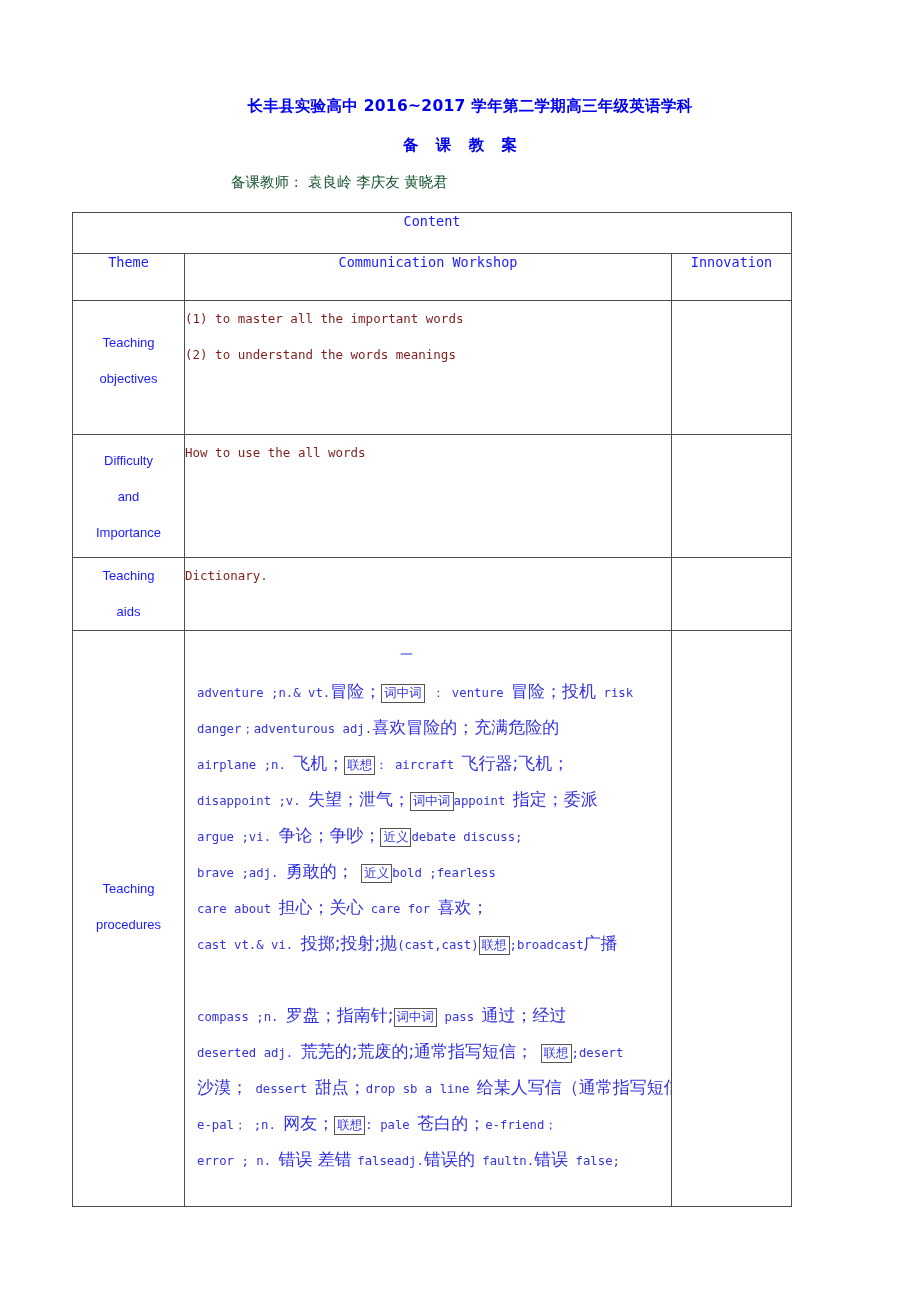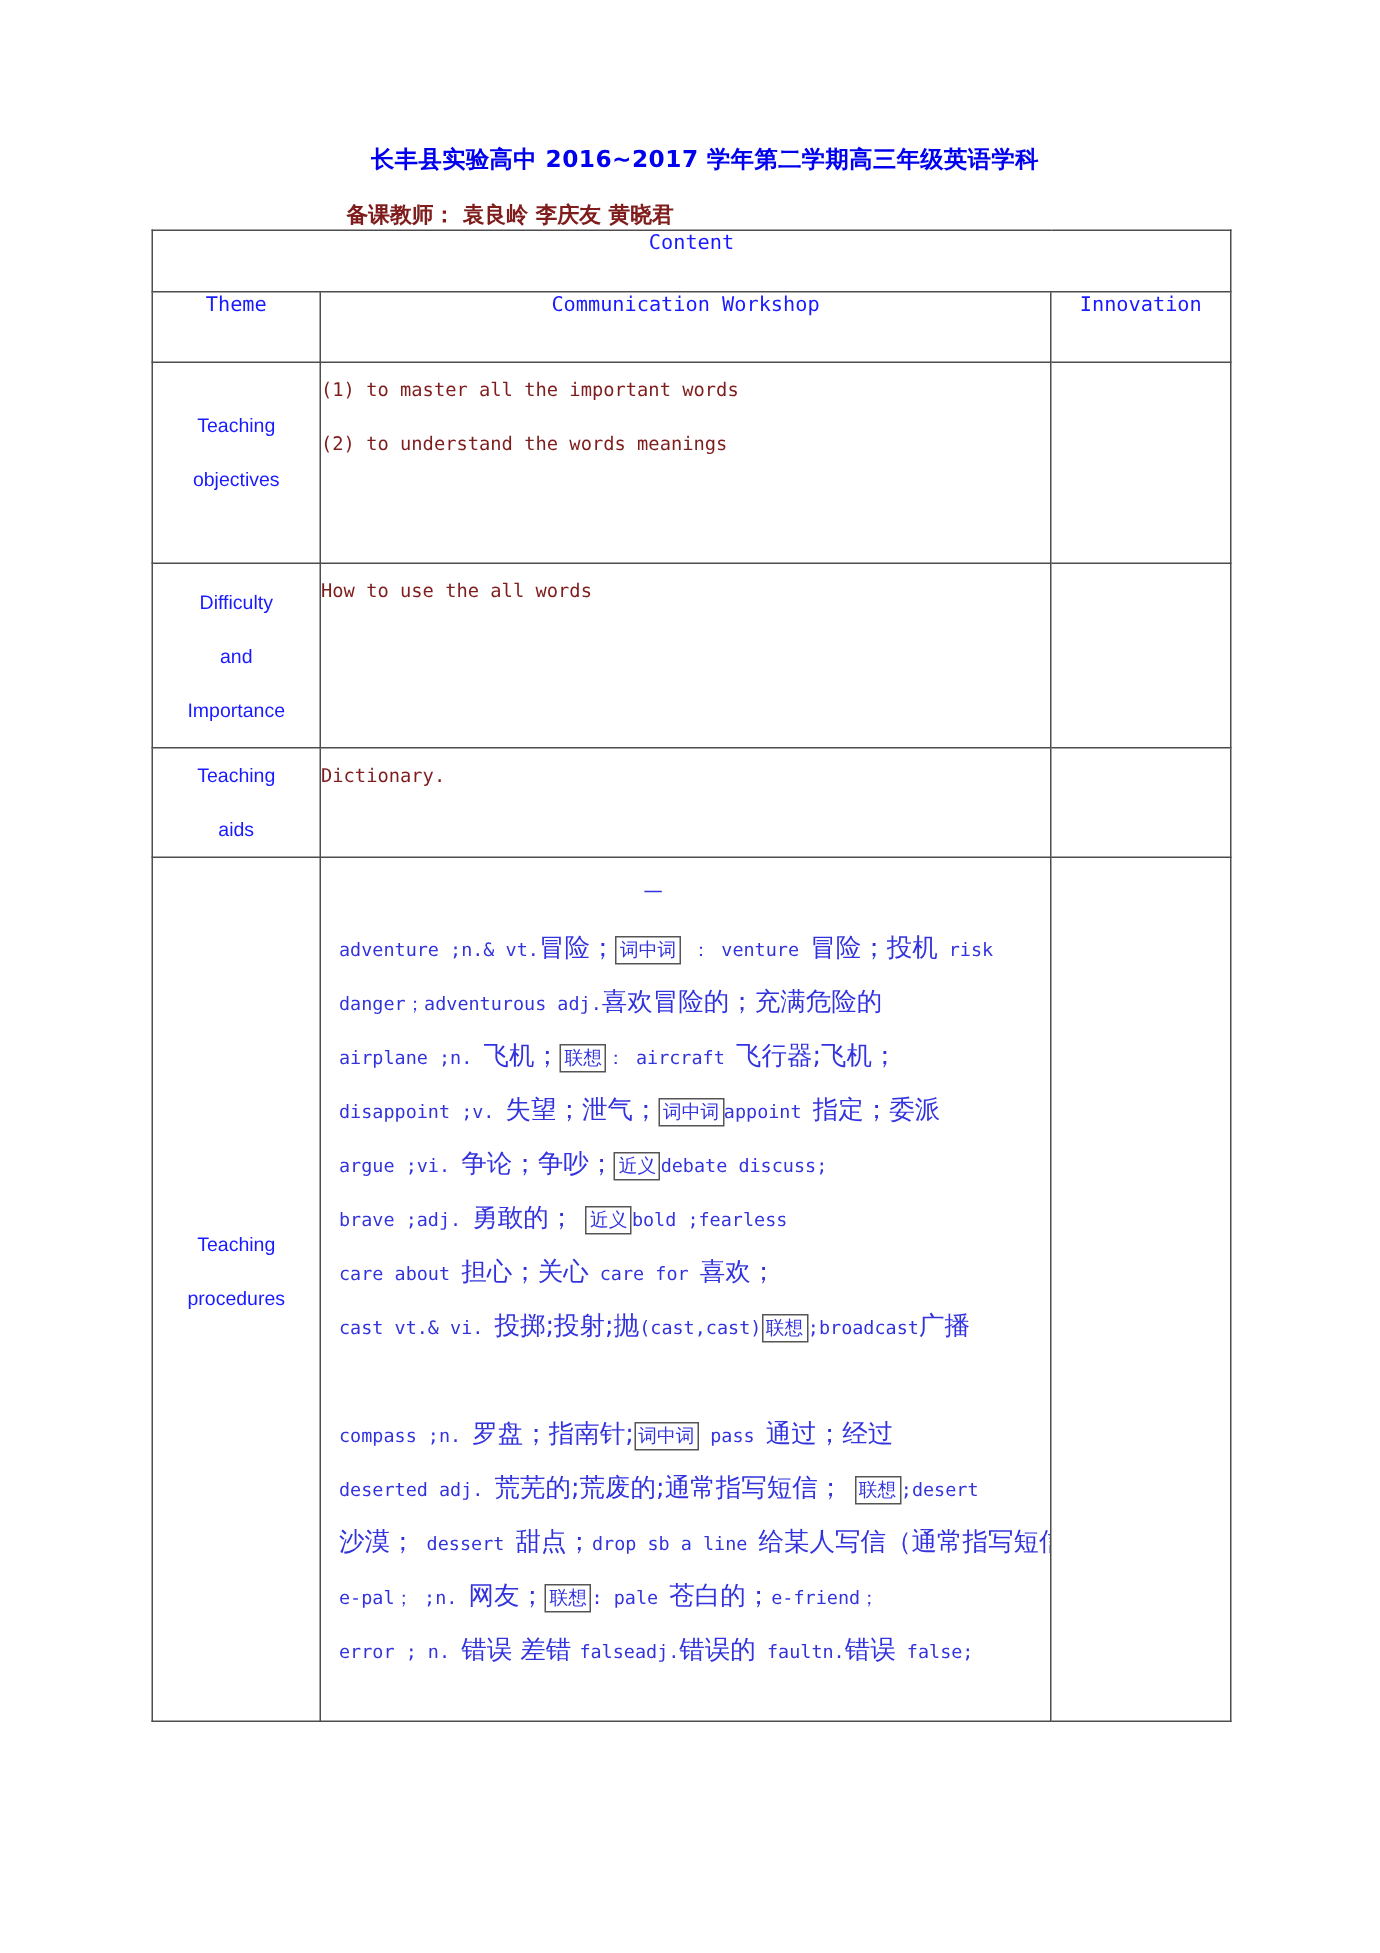--- a/index.html
+++ b/index.html
@@ -39,30 +39,31 @@
     font-family: "DejaVu Sans", sans-serif;
     font-weight: bold;
     font-size: 15.5px;
     color: #0000ee;
     margin-top: 18px;
     letter-spacing: 6px;
     padding-left: 6px;
   }
   .hdr-line3 {
     font-family: "DejaVu Sans", sans-serif;
-    font-weight: bold;
+    font-weight: normal;
     font-size: 14.5px;
-    color: #7f1d1d;
+    color: #14532d;
     margin-top: 17px;
     padding-left: 231px;
   }
 
   
   .tbl-wrap {
-    padding-left: 101px;
+    margin-top: 20px;
+    padding-left: 72px;
   }
   table.lesson {
     border-collapse: collapse;
     width: 719px;
     table-layout: fixed;
   }
   table.lesson td {
     border: 1px solid #4d4d4d;
     vertical-align: top;
     padding: 0;
@@ -137,20 +138,21 @@
   }
   .vocab-cell { vertical-align: top; }
 </style>
 </head>
 <body>
 
 <div class="page">
 
   <div class="header">
     <div class="hdr-line1">长丰县实验高中 2016~2017 学年第二学期高三年级英语学科</div>
+    <div class="hdr-line2">备 课 教 案</div>
     <div class="hdr-line3">备课教师： 袁良岭 李庆友 黄晓君</div>
   </div>
 
   <div class="tbl-wrap">
     <table class="lesson">
       <colgroup>
         <col class="col-theme">
         <col class="col-content">
         <col class="col-innov">
       </colgroup>

